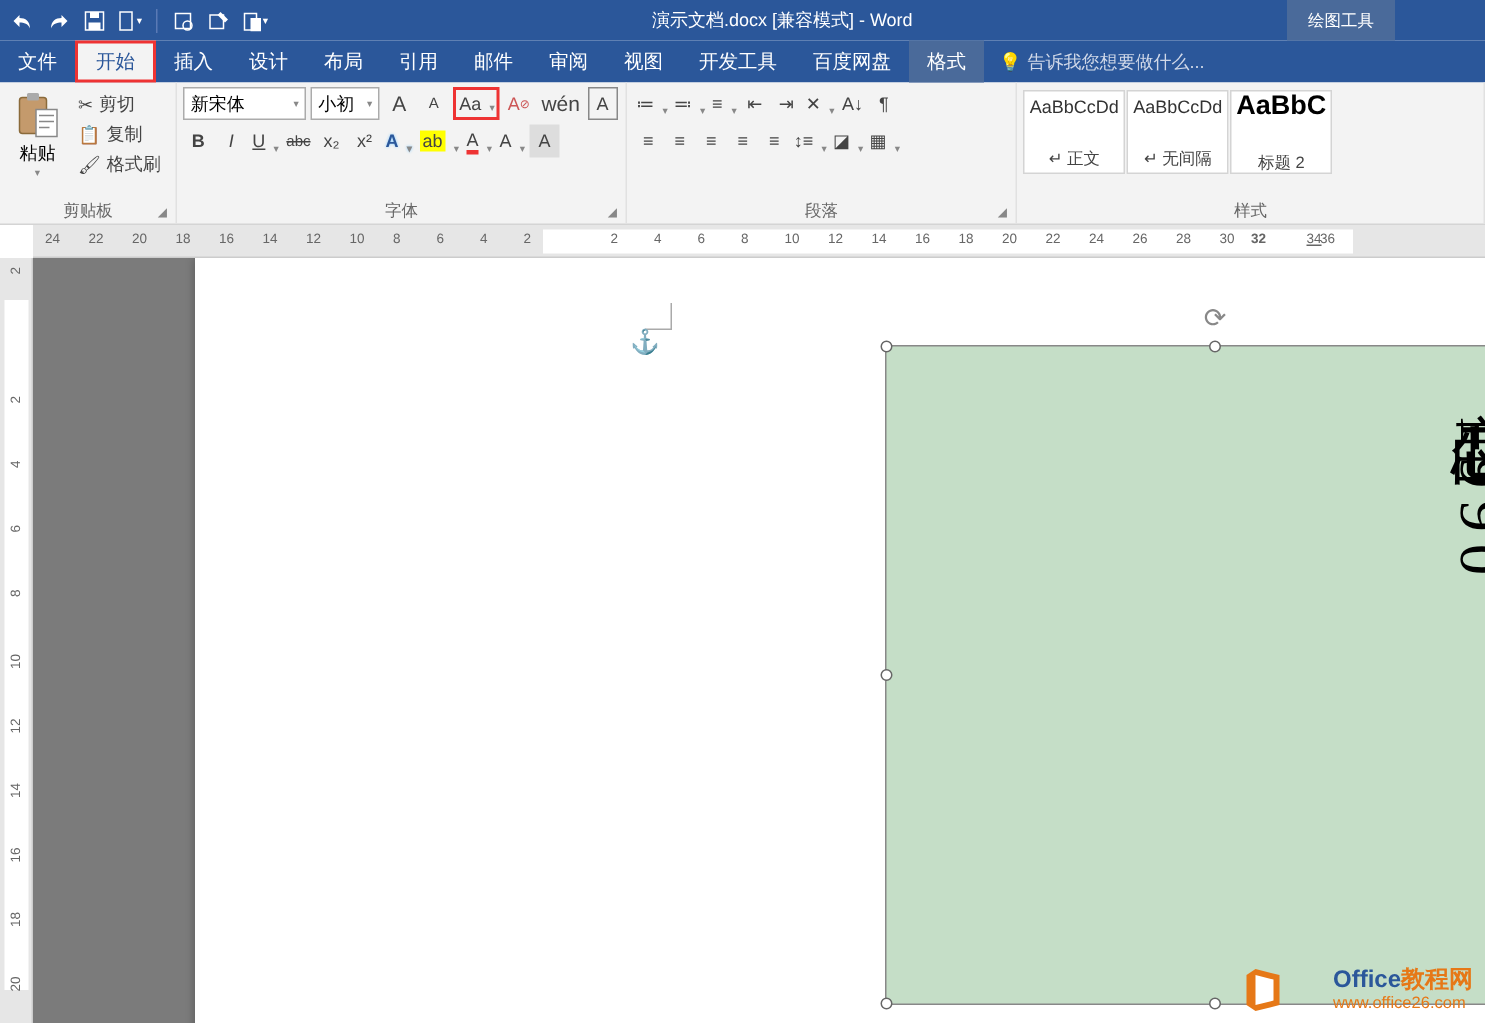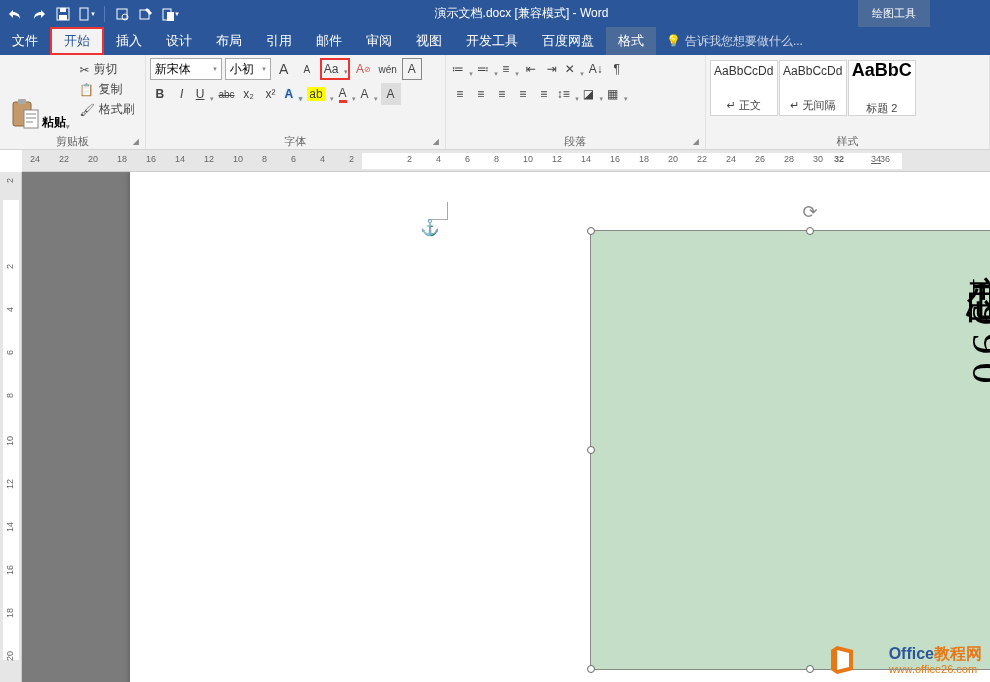--- a/index.html
+++ b/index.html
@@ -12,27 +12,27 @@
 .menubar { background: #2b579a; height: 28px; display: flex; align-items: center; }
 .menu-item { color: #fff; padding: 0 12px; height: 28px; display: flex; align-items: center; cursor: pointer; font-size: 13px; }
 .menu-item.active { background: #f3f3f3; color: #2b579a; }
 .menu-item.format { background: #4a6a9a; }
 .menu-item.highlight { border: 2px solid #e33; }
 .tellme { color: #d0d8e8; margin-left: 10px; display: flex; align-items: center; gap: 4px; font-size: 12px; }
 .ribbon { background: #f3f3f3; height: 95px; display: flex; border-bottom: 1px solid #d4d4d4; }
 .ribbon-group { border-right: 1px solid #e1e1e1; display: flex; flex-direction: column; padding: 3px 4px 0 4px; position: relative; }
 .group-label { text-align: center; font-size: 11px; color: #666; height: 16px; line-height: 16px; }
 .group-body { flex: 1; display: flex; }
-.paste-main { display: flex; align-items: flex-end; padding: 2px 4px; font-weight: bold; }
+.paste-main { display: flex; flex-direction: column; align-items: center; padding: 2px 4px; }
 .paste-icon { width: 34px; height: 34px; display: flex; align-items: center; justify-content: center; }
 .clip-sub { display: flex; flex-direction: column; gap: 1px; padding: 2px 2px; }
 .clip-item { display: flex; align-items: center; gap: 4px; padding: 1px 4px; font-size: 12px; color: #444; cursor: pointer; }
 .font-row1 { display: flex; align-items: center; gap: 3px; }
 .font-row2 { display: flex; align-items: center; gap: 2px; margin-top: 3px; }
-.font-select { width: 72px; height: 22px; border: 1px solid #ababab; background: #fff; font-size: 12px; padding: 0 4px; display: flex; align-items: center; justify-content: space-between; }
+.font-select { width: 82px; height: 22px; border: 1px solid #ababab; background: #fff; font-size: 12px; padding: 0 4px; display: flex; align-items: center; justify-content: space-between; }
 .size-select { width: 46px; height: 22px; border: 1px solid #ababab; background: #fff; font-size: 12px; padding: 0 4px; display: flex; align-items: center; justify-content: space-between; }
 .rbtn { min-width: 20px; height: 22px; display: flex; align-items: center; justify-content: center; cursor: pointer; color: #444; padding: 0 2px; }
 .rbtn.dd { padding-right: 10px; position: relative; }
 .rbtn.dd::after { content: "▾"; font-size: 7px; position: absolute; right: 1px; bottom: 2px; color: #888; }
 .rbtn.highlight { border: 2px solid #e33; }
 .para-row1, .para-row2 { display: flex; align-items: center; gap: 1px; }
 .para-row2 { margin-top: 3px; }
 .style-item { width: 68px; height: 56px; border: 1px solid #d4d4d4; background: #fff; display: flex; flex-direction: column; align-items: center; justify-content: center; cursor: pointer; margin-right: 1px; }
 .style-prev { font-size: 12px; color: #333; }
 .style-prev.big { font-size: 18px; font-weight: bold; color: #000; }
@@ -176,21 +176,21 @@
             <span class="caret">▾</span>
           </div>
         <div class="size-select">
             <span>小初</span>
             <span class="caret">▾</span>
           </div>
         <div class="rbtn" style="font-size:14px">A</div>
         <div class="rbtn" style="font-size:10px">A</div>
         <div class="rbtn dd highlight">Aa</div>
         <div class="rbtn" style="color:#c55">A<span style="font-size:8px;color:#c55">⊘</span></div>
-        <div class="rbtn" style="font-size:10px">wén</div>
+        <div class="rbtn" style="font-size:14px">wén</div>
         <div class="rbtn" style="border:1px solid #888;padding:0 3px">A</div>
       </div>
       <div class="font-row2">
         <div class="rbtn" style="font-weight:bold">B</div>
         <div class="rbtn" style="font-style:italic">I</div>
         <div class="rbtn dd" style="text-decoration:underline">U</div>
         <div class="rbtn" style="text-decoration:line-through;font-size:10px">abc</div>
         <div class="rbtn">x₂</div>
         <div class="rbtn">x²</div>
         <div class="rbtn dd" style="color:#2b579a;font-weight:bold;text-shadow:0 0 2px #8cf">A</div>

